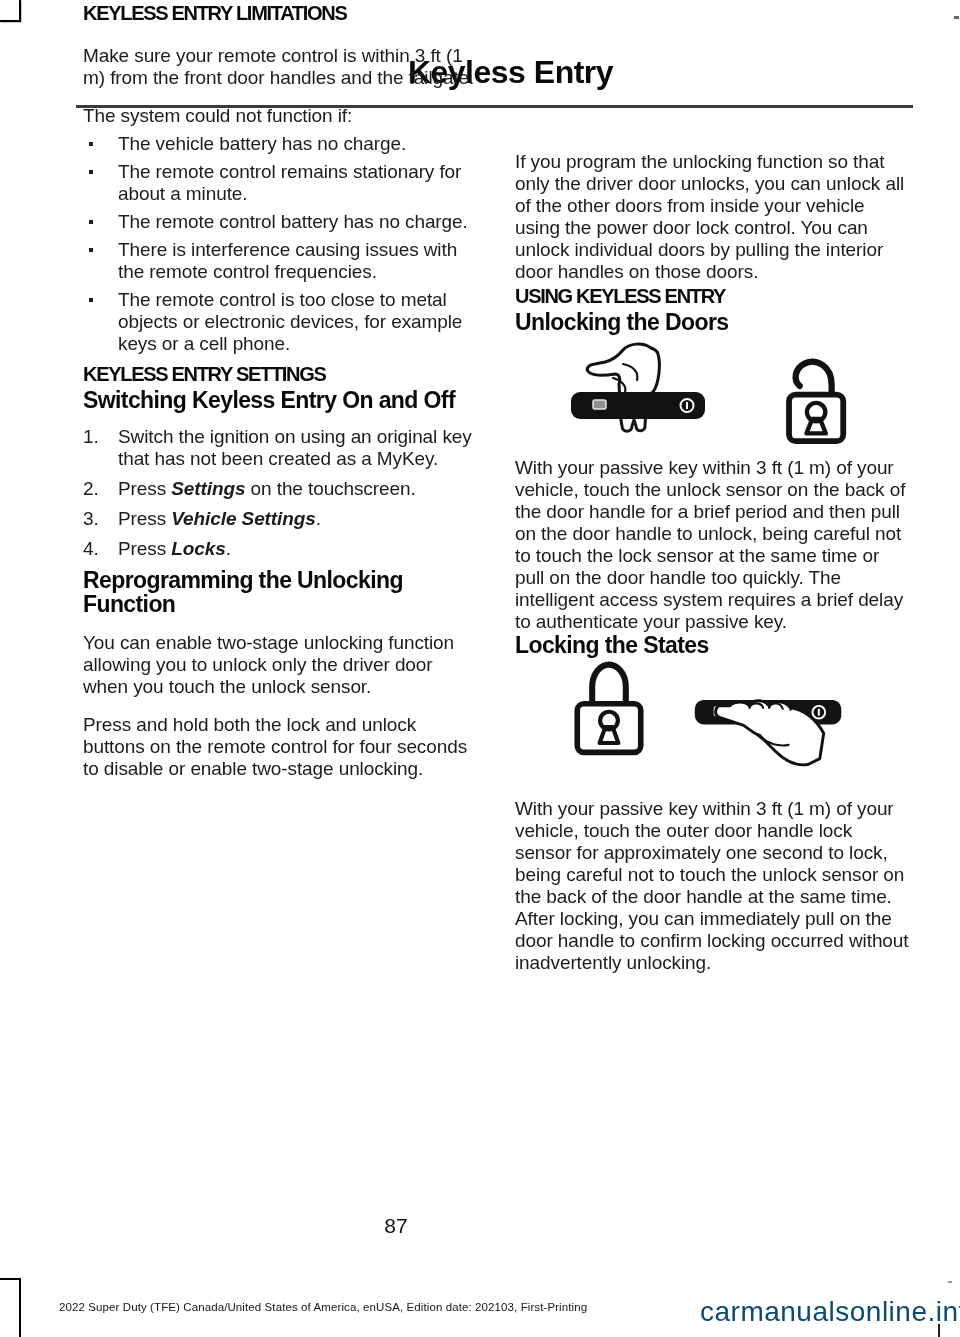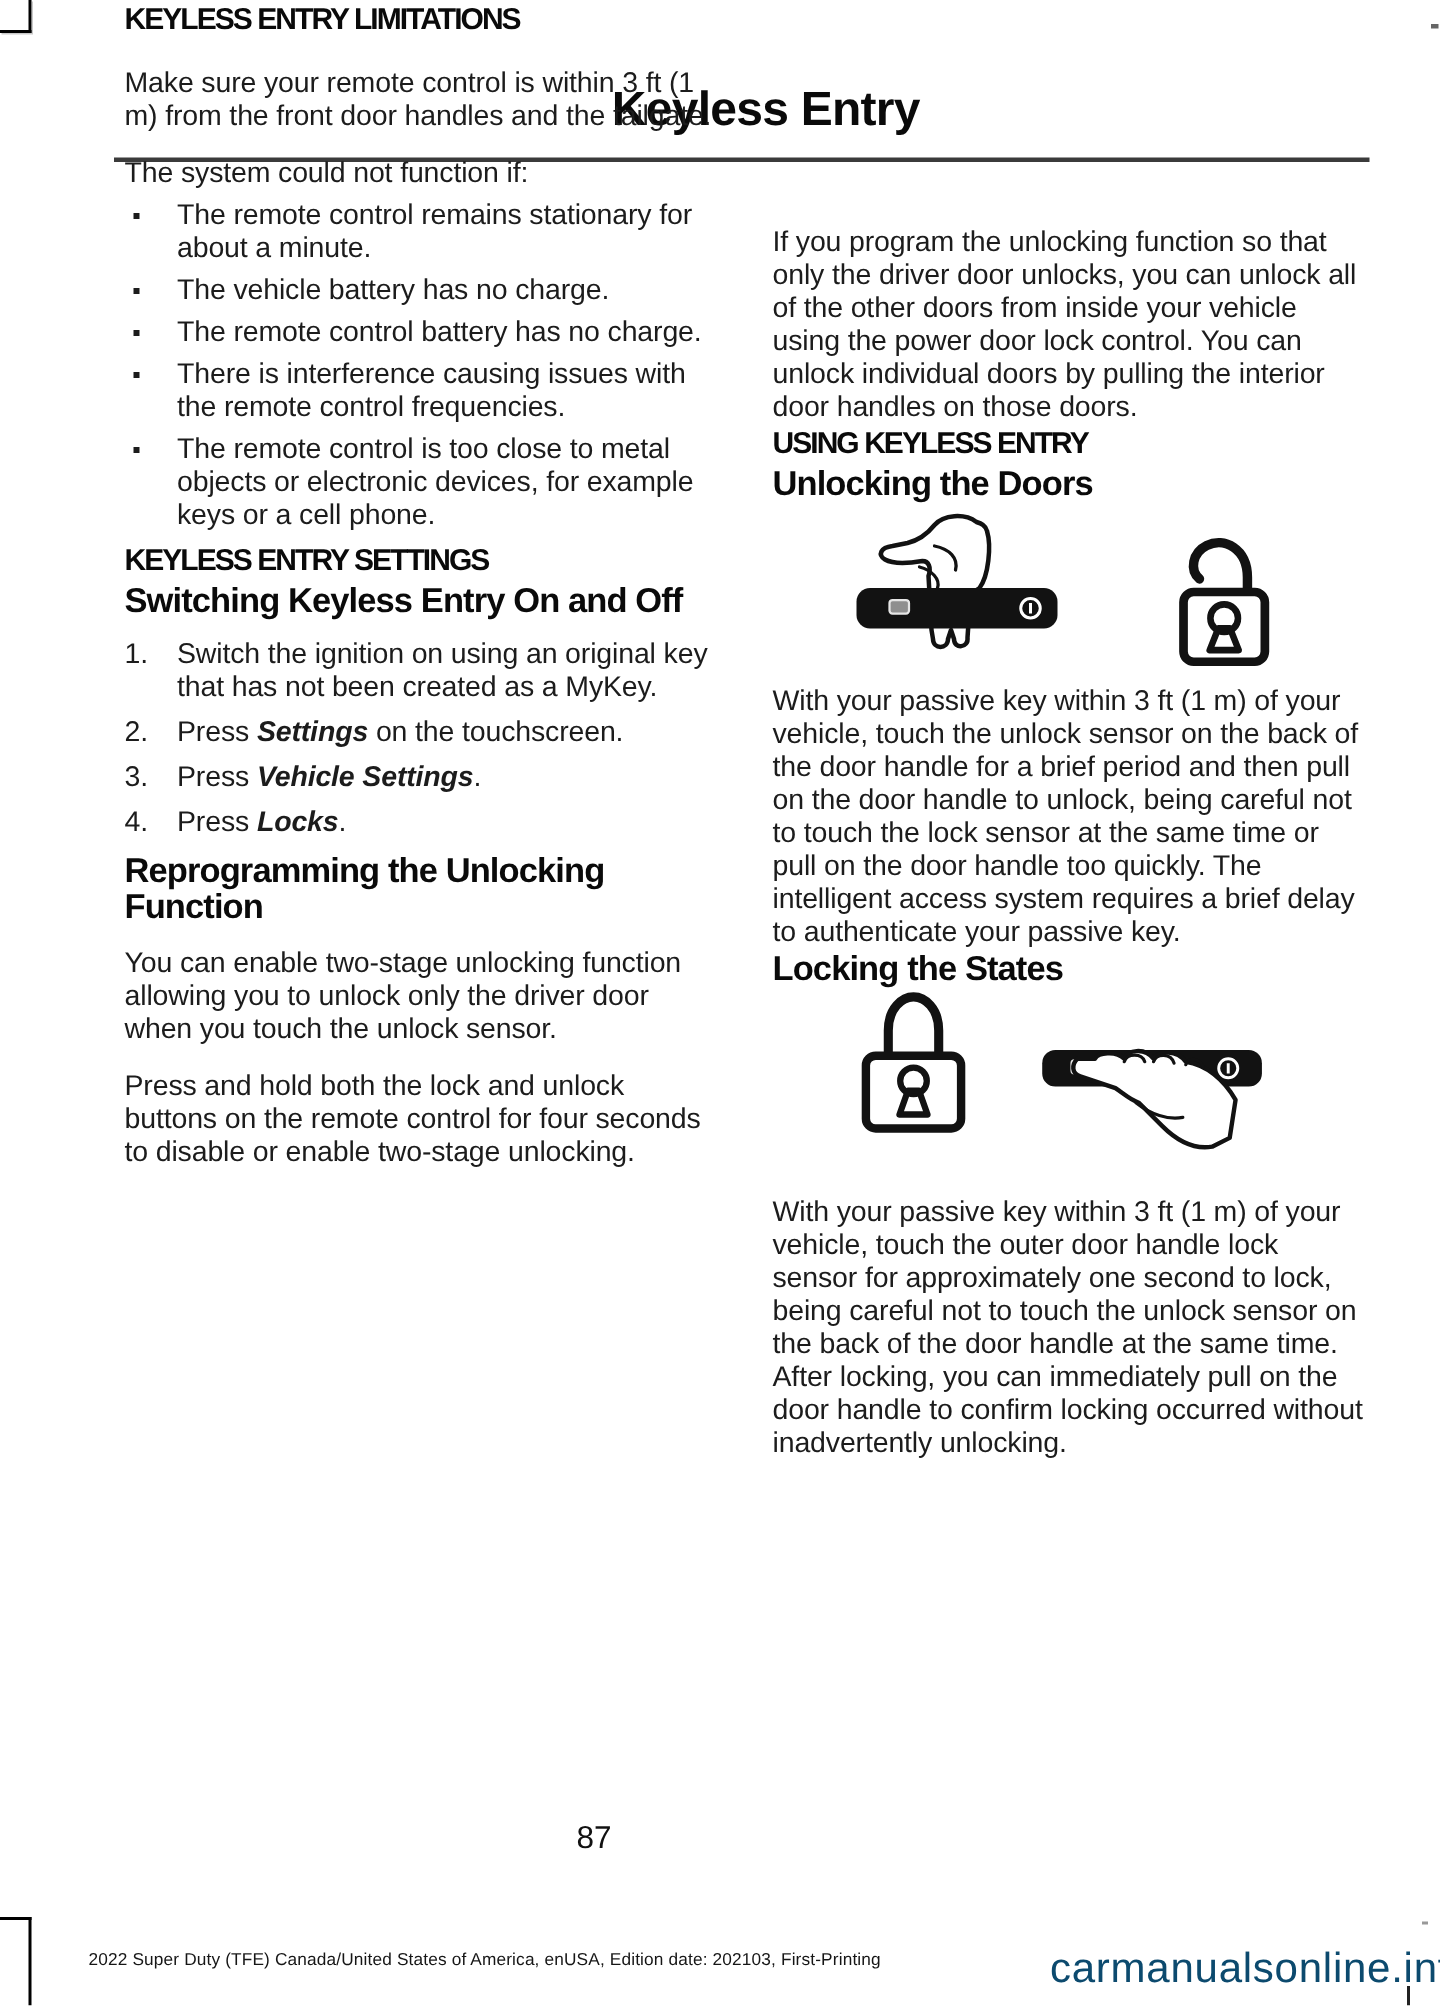--- a/index.html
+++ b/index.html
@@ -69,22 +69,22 @@
 
 <div class="title">Keyless Entry</div>
 <div class="rule"></div>
 
 <div class="col col-left">
   <h2 class="sec m-top-146">KEYLESS ENTRY LIMITATIONS</h2>
   <p class="m-top-18">Make sure your remote control is within 3 ft (1 m) from the front door handles and the tailgate.</p>
   <p class="m-top-16">The system could not function if:</p>
 
   <ul class="bullets">
+    <li><span>The vehicle battery has no charge.</span></li>
     <li><span>The remote control remains stationary for about a minute.</span></li>
-    <li><span>The vehicle battery has no charge.</span></li>
     <li><span>The remote control battery has no charge.</span></li>
     <li><span>There is interference causing issues with the remote control frequencies.</span></li>
     <li><span>The remote control is too close to metal objects or electronic devices, for example keys or a cell phone.</span></li>
   </ul>
 
   <h2 class="sec m-top-24">KEYLESS ENTRY SETTINGS</h2>
   <h3 class="sub m-top-20">Switching Keyless Entry On and Off</h3>
 
   <ol class="steps">
     <li>

